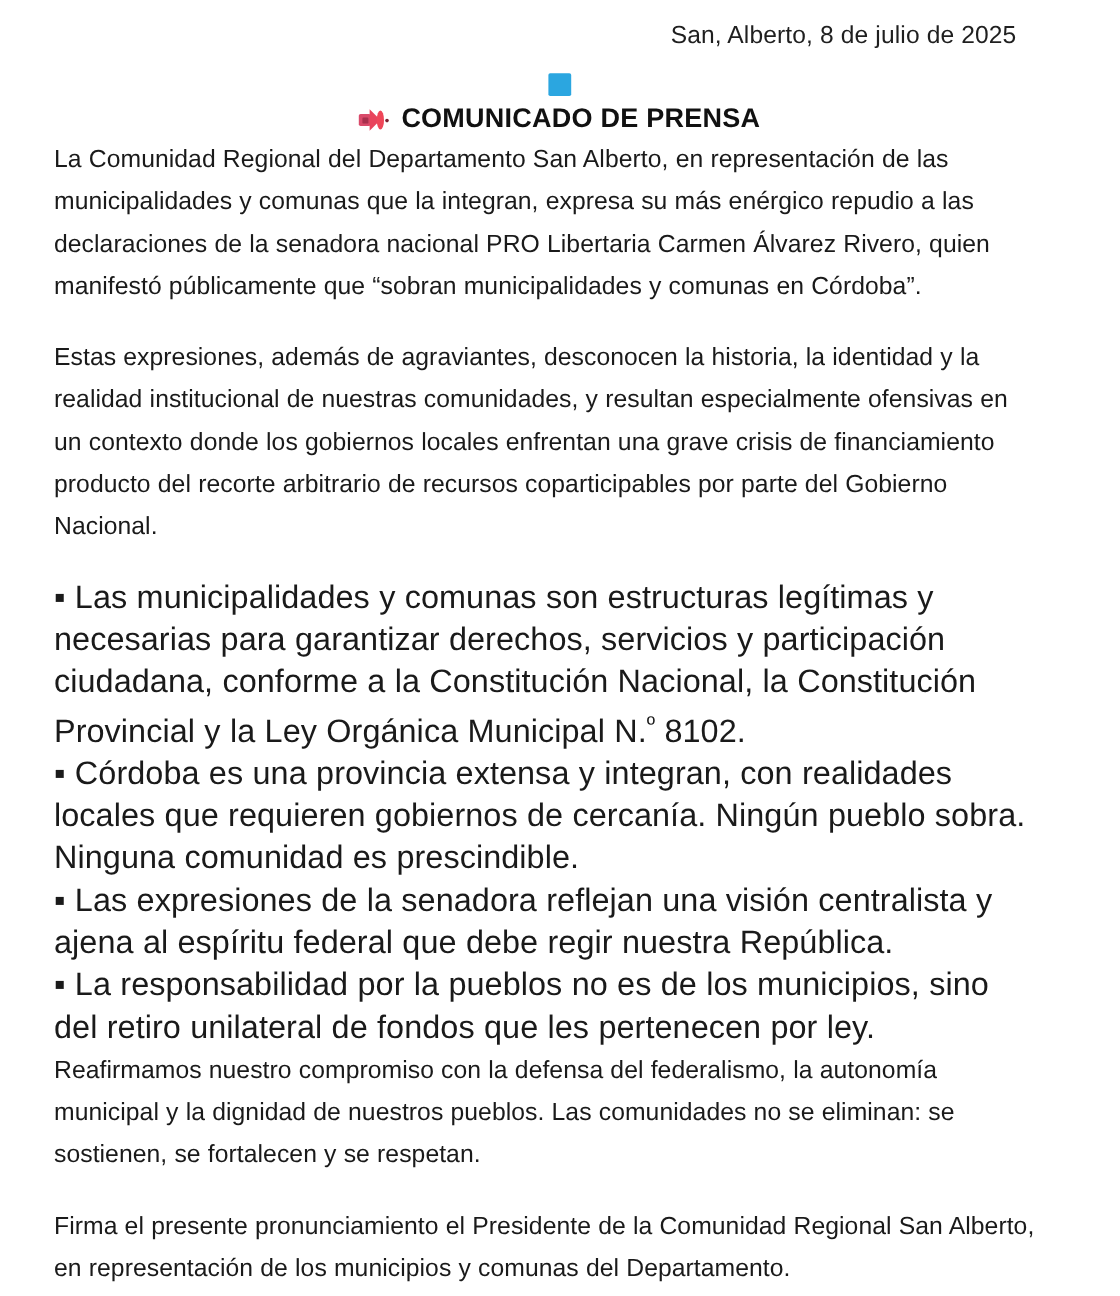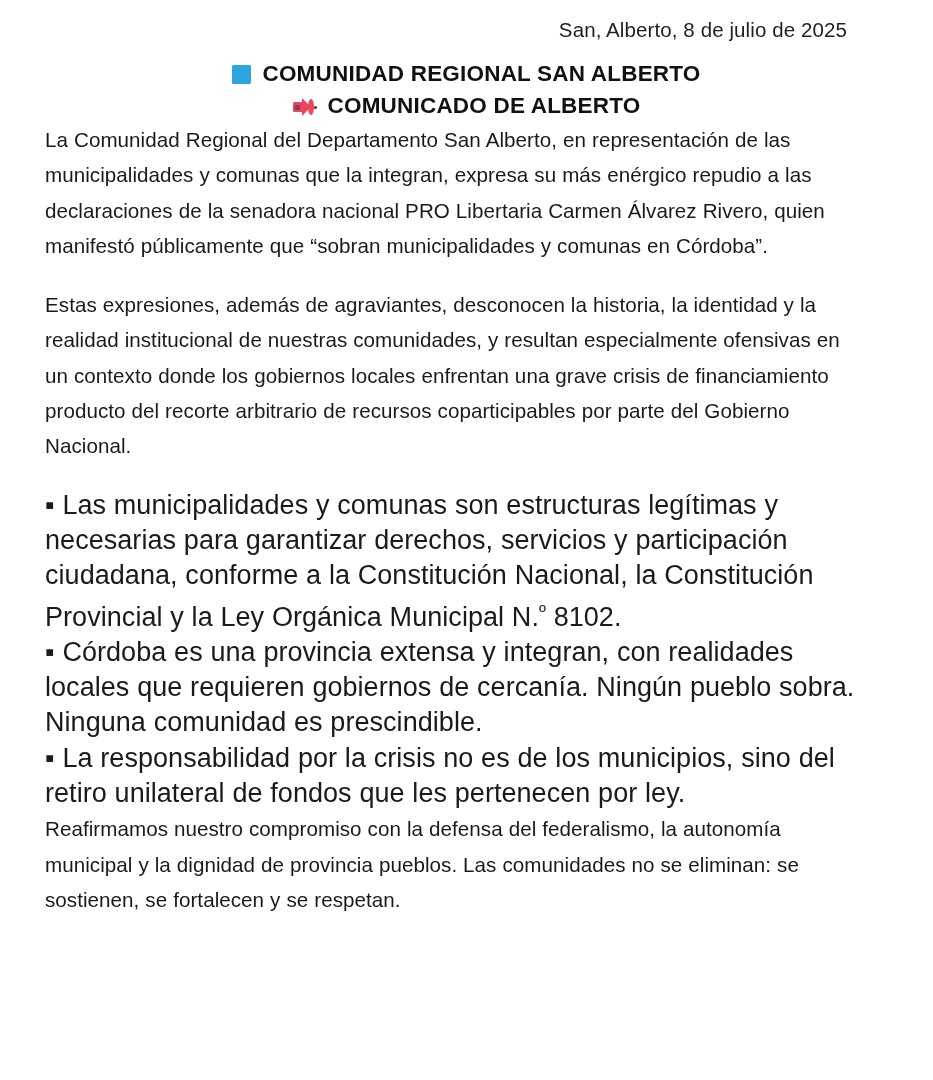--- a/index.html
+++ b/index.html
@@ -160,31 +160,30 @@
 <body>
 
 <div class="page">
 
   <div class="dateline">San, Alberto, 8 de julio de 2025</div>
 
   <div class="headline-block">
 
     <div class="headline-row">
       <span class="icon-blue-square"></span>
-      <span class="headline-text">COMUNIDAD REGIONAL SAN ALBERTO</span>
     </div>
 
     <div class="headline-row">
       <span class="icon-megaphone">
         <span class="mega-body"></span>
         <span class="mega-horn"></span>
         <span class="mega-cap"></span>
         <span class="mega-dot"></span>
       </span>
-      <span class="headline-text">COMUNICADO DE ALBERTO</span>
+      <span class="headline-text">COMUNICADO DE PRENSA</span>
     </div>
 
   </div>
 
   <div class="body">
 
     <p class="para">La Comunidad Regional del Departamento San Alberto, en representación de las municipalidades y comunas que la integran, expresa su más enérgico repudio a las declaraciones de la senadora nacional PRO Libertaria Carmen Álvarez Rivero, quien manifestó públicamente que “sobran municipalidades y comunas en Córdoba”.</p>
 
     <p class="para">Estas expresiones, además de agraviantes, desconocen la historia, la identidad y la realidad institucional de nuestras comunidades, y resultan especialmente ofensivas en un contexto donde los gobiernos locales enfrentan una grave crisis de financiamiento producto del recorte arbitrario de recursos coparticipables por parte del Gobierno Nacional.</p>
 
@@ -193,26 +192,31 @@
       <p class="bullet-item">
         <span>▪</span>
         <span>Las municipalidades y comunas son estructuras legítimas y necesarias para garantizar derechos, servicios y participación ciudadana, conforme a la Constitución Nacional, la Constitución Provincial y la Ley Orgánica Municipal N.</span><span class="ord">º</span><span> 8102.</span>
       </p>
 
       <p class="bullet-item">
         <span>▪</span>
         <span>Córdoba es una provincia extensa y integran, con realidades locales que requieren gobiernos de cercanía. Ningún pueblo sobra. Ninguna comunidad es prescindible.</span>
       </p>
 
-
-      <p class="bullet-item">
-        <span>▪</span>
-        <span>La responsabilidad por la crisis no es de los municipios, sino del retiro unilateral de fondos que les pertenecen por ley.</span>
+      <p class="bullet-item">
+        <span>▪</span>
+        <span>Las expresiones de la senadora reflejan una visión centralista y ajena al espíritu federal que debe regir nuestra República.</span>
+      </p>
+
+      <p class="bullet-item">
+        <span>▪</span>
+        <span>La responsabilidad por la pueblos no es de los municipios, sino del retiro unilateral de fondos que les pertenecen por ley.</span>
       </p>
 
     </div>
 
-    <p class="para">Reafirmamos nuestro compromiso con la defensa del federalismo, la autonomía municipal y la dignidad de provincia pueblos. Las comunidades no se eliminan: se sostienen, se fortalecen y se respetan.</p>
-
+    <p class="para">Reafirmamos nuestro compromiso con la defensa del federalismo, la autonomía municipal y la dignidad de nuestros pueblos. Las comunidades no se eliminan: se sostienen, se fortalecen y se respetan.</p>
+
+    <p class="para">Firma el presente pronunciamiento el Presidente de la Comunidad Regional San Alberto, en representación de los municipios y comunas del Departamento.</p>
 
   </div>
 
 </div>
 
 </body></html>

